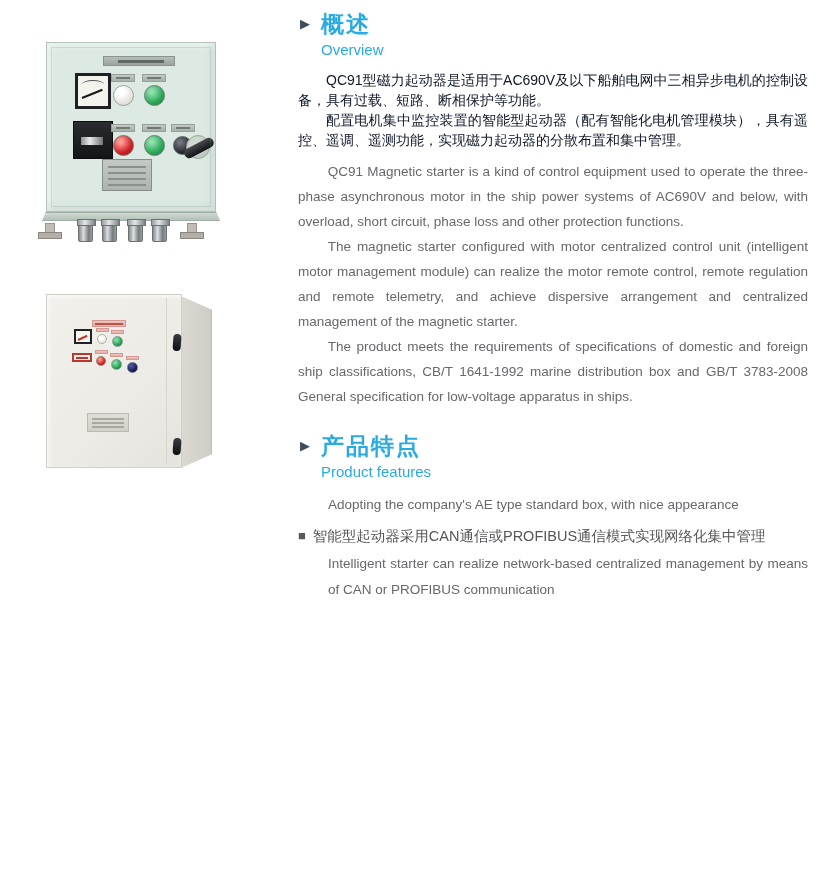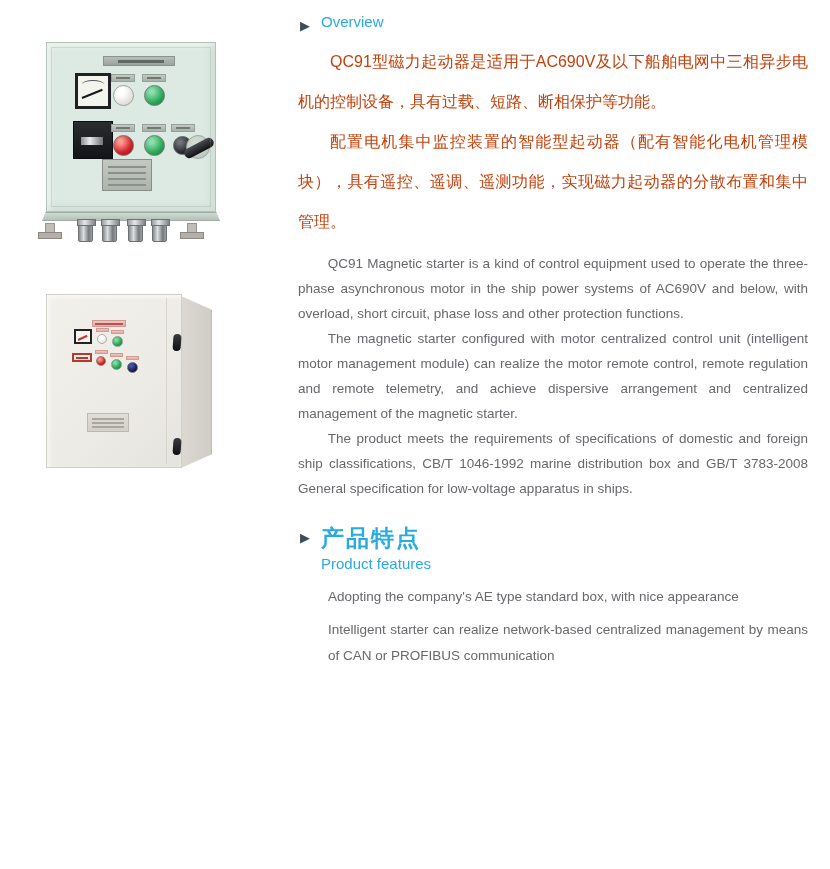--- a/index.html
+++ b/index.html
@@ -7,21 +7,21 @@
   body { width:830px; height:869px; position:relative; overflow:hidden;
          font-family:"Liberation Sans","DejaVu Sans",sans-serif; }
   .page { position:absolute; inset:0; background:#ffffff; }
 
   
   .right-col { position:absolute; left:298px; top:10px; width:510px; }
   .sec-head { position:relative; padding-left:23px; margin-bottom:10px; }
   .marker { position:absolute; left:2px; top:7px; font-size:13px; color:#3e4d5c; line-height:1; }
   .sec-title-zh { font-size:23px; font-weight:bold; color:#29abe2; letter-spacing:2px; line-height:28px; }
   .sec-title-en { font-size:15px; color:#29abe2; line-height:20px; margin-top:2px; }
-  .zh-para { font-size:16px; color:#c2410c; line-height:40px; text-align:justify;
+  .zh-para { font-size:14px; color:#0f172a; line-height:20px; text-align:justify;
              text-indent:2em; }
   .en-block { margin-top:9px; }
   .en-para { font-size:13.5px; color:#67686c; line-height:25px; text-align:justify;
              text-indent:2.2em; }
   .features-sec { margin-top:23px; }
   .feature { margin-bottom:7px; }
   .f-zh { font-size:14.5px; color:#55565a; line-height:22px; }
   .f-bullet { color:#58595b; font-size:13px; margin-right:7px; position:relative; top:-1px; }
   .f-en { font-size:13.5px; color:#67686c; line-height:26px; padding-left:30px;
           text-align:justify; margin-top:3px; }
@@ -192,44 +192,46 @@
     </div>
     <div class="b2-latch" style="left:131px; top:46px;"></div>
     <div class="b2-latch" style="left:131px; top:150px;"></div>
   </div>
 
   <div class="right-col">
 
     <section>
       <div class="sec-head">
         <span class="marker">▶</span>
+        <div class="sec-title-zh">概述</div>
         <div class="sec-title-en">Overview</div>
       </div>
       <div class="zh-block">
         <p class="zh-para">QC91型磁力起动器是适用于AC690V及以下船舶电网中三相异步电机的控制设备，具有过载、短路、断相保护等功能。</p>
         <p class="zh-para">配置电机集中监控装置的智能型起动器（配有智能化电机管理模块），具有遥控、遥调、遥测功能，实现磁力起动器的分散布置和集中管理。</p>
       </div>
       <div class="en-block">
         <p class="en-para">QC91 Magnetic starter is a kind of control equipment used to operate the three-phase asynchronous motor in the ship power systems of AC690V and below, with overload, short circuit, phase loss and other protection functions.</p>
         <p class="en-para">The magnetic starter configured with motor centralized control unit (intelligent motor management module) can realize the motor remote control, remote regulation and remote telemetry, and achieve dispersive arrangement and centralized management of the magnetic starter.</p>
-        <p class="en-para">The product meets the requirements of specifications of domestic and foreign ship classifications, CB/T 1046-1992 marine distribution box and GB/T 3783-2008 General specification for low-voltage apparatus in ships.</p>
+        <p class="en-para">The product meets the requirements of specifications of domestic and foreign ship classifications, CB/T 1641-1992 marine distribution box and GB/T 3783-2008 General specification for low-voltage apparatus in ships.</p>
       </div>
     </section>
 
     <section class="features-sec">
       <div class="sec-head">
         <span class="marker">▶</span>
         <div class="sec-title-zh">产品特点</div>
         <div class="sec-title-en">Product features</div>
       </div>
 
       <div class="feature">
         <div class="f-en">Adopting the company's AE type standard box, with nice appearance</div>
       </div>
 
       <div class="feature">
+        <div class="f-zh"><span class="f-bullet">■</span><span>智能型起动器采用CAN通信或PROFIBUS通信模式实现网络化集中管理</span></div>
         <div class="f-en">Intelligent starter can realize network-based centralized management by means of CAN or PROFIBUS communication</div>
       </div>
 
     </section>
 
   </div>
 </div>
 
 </body></html>

